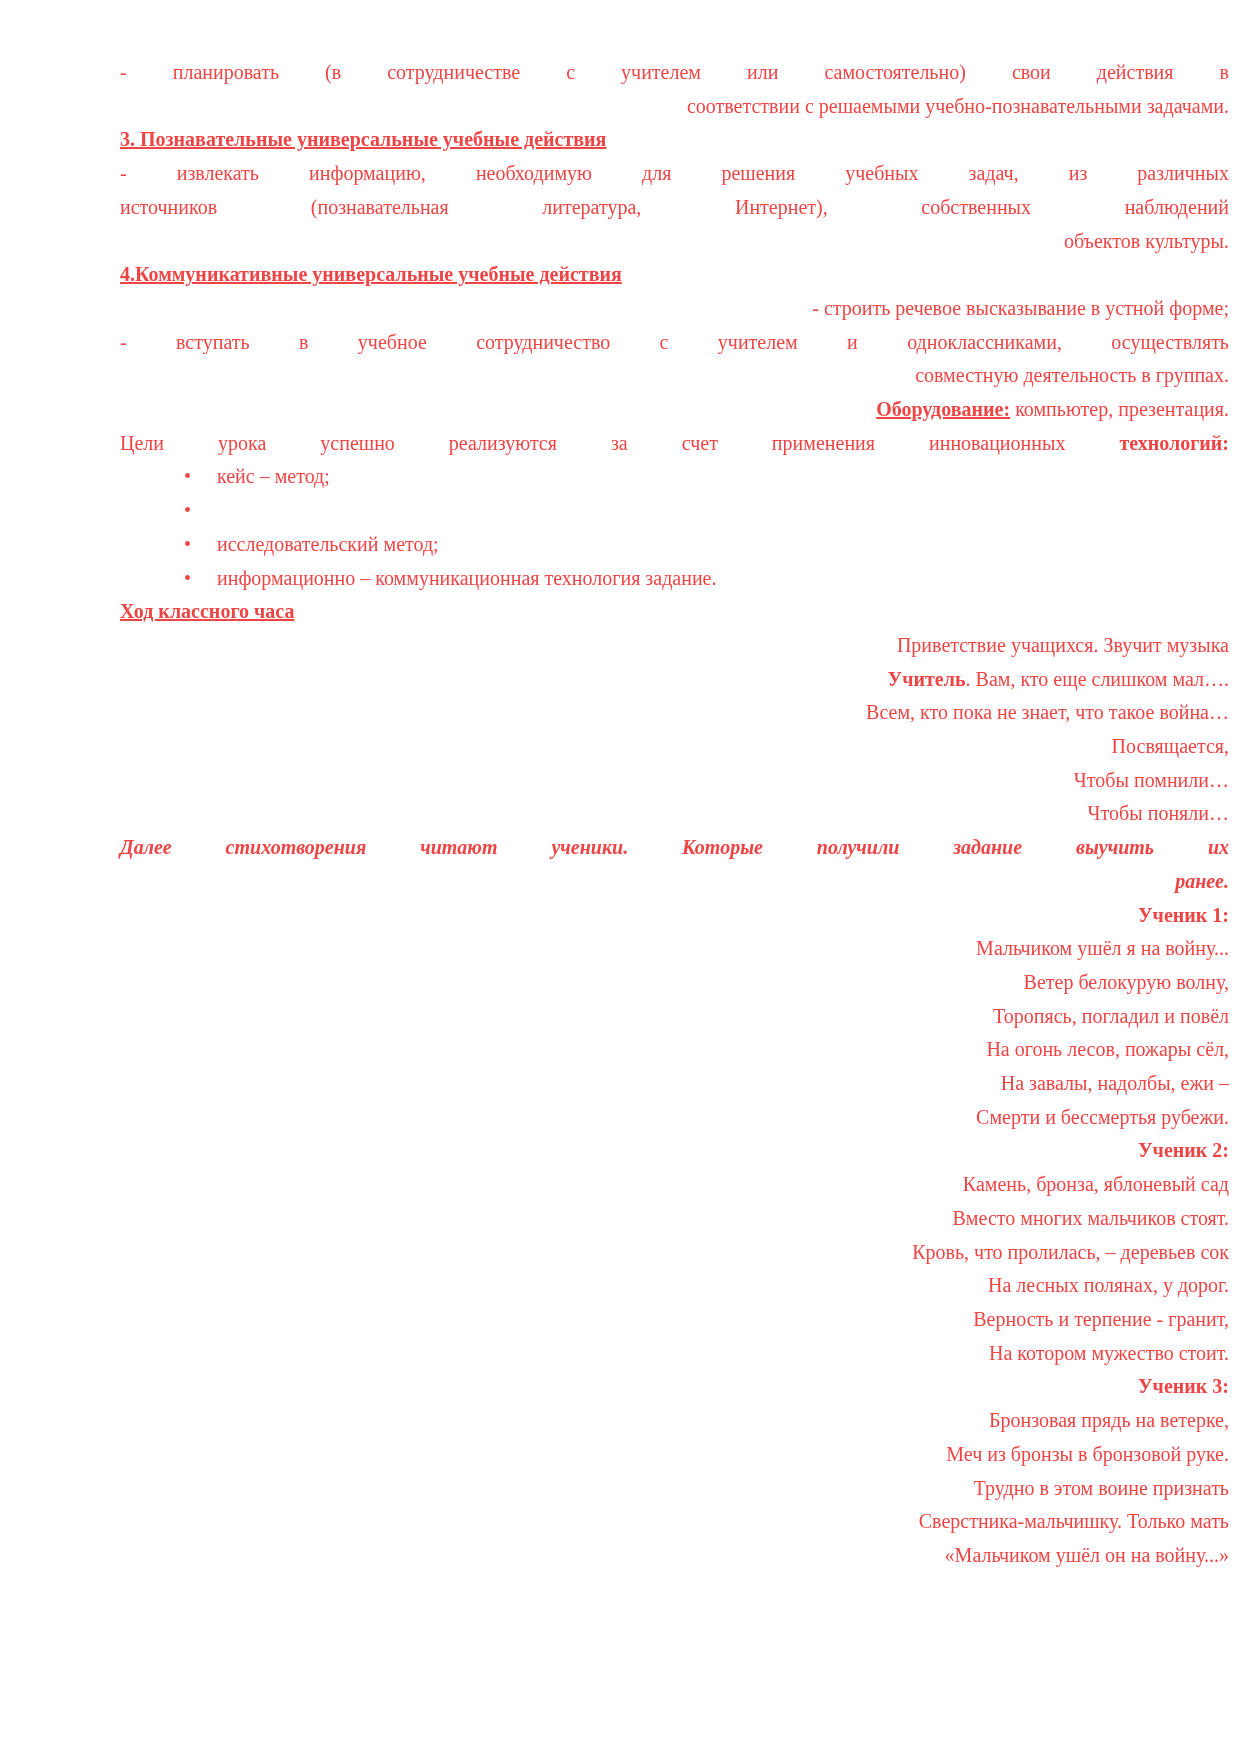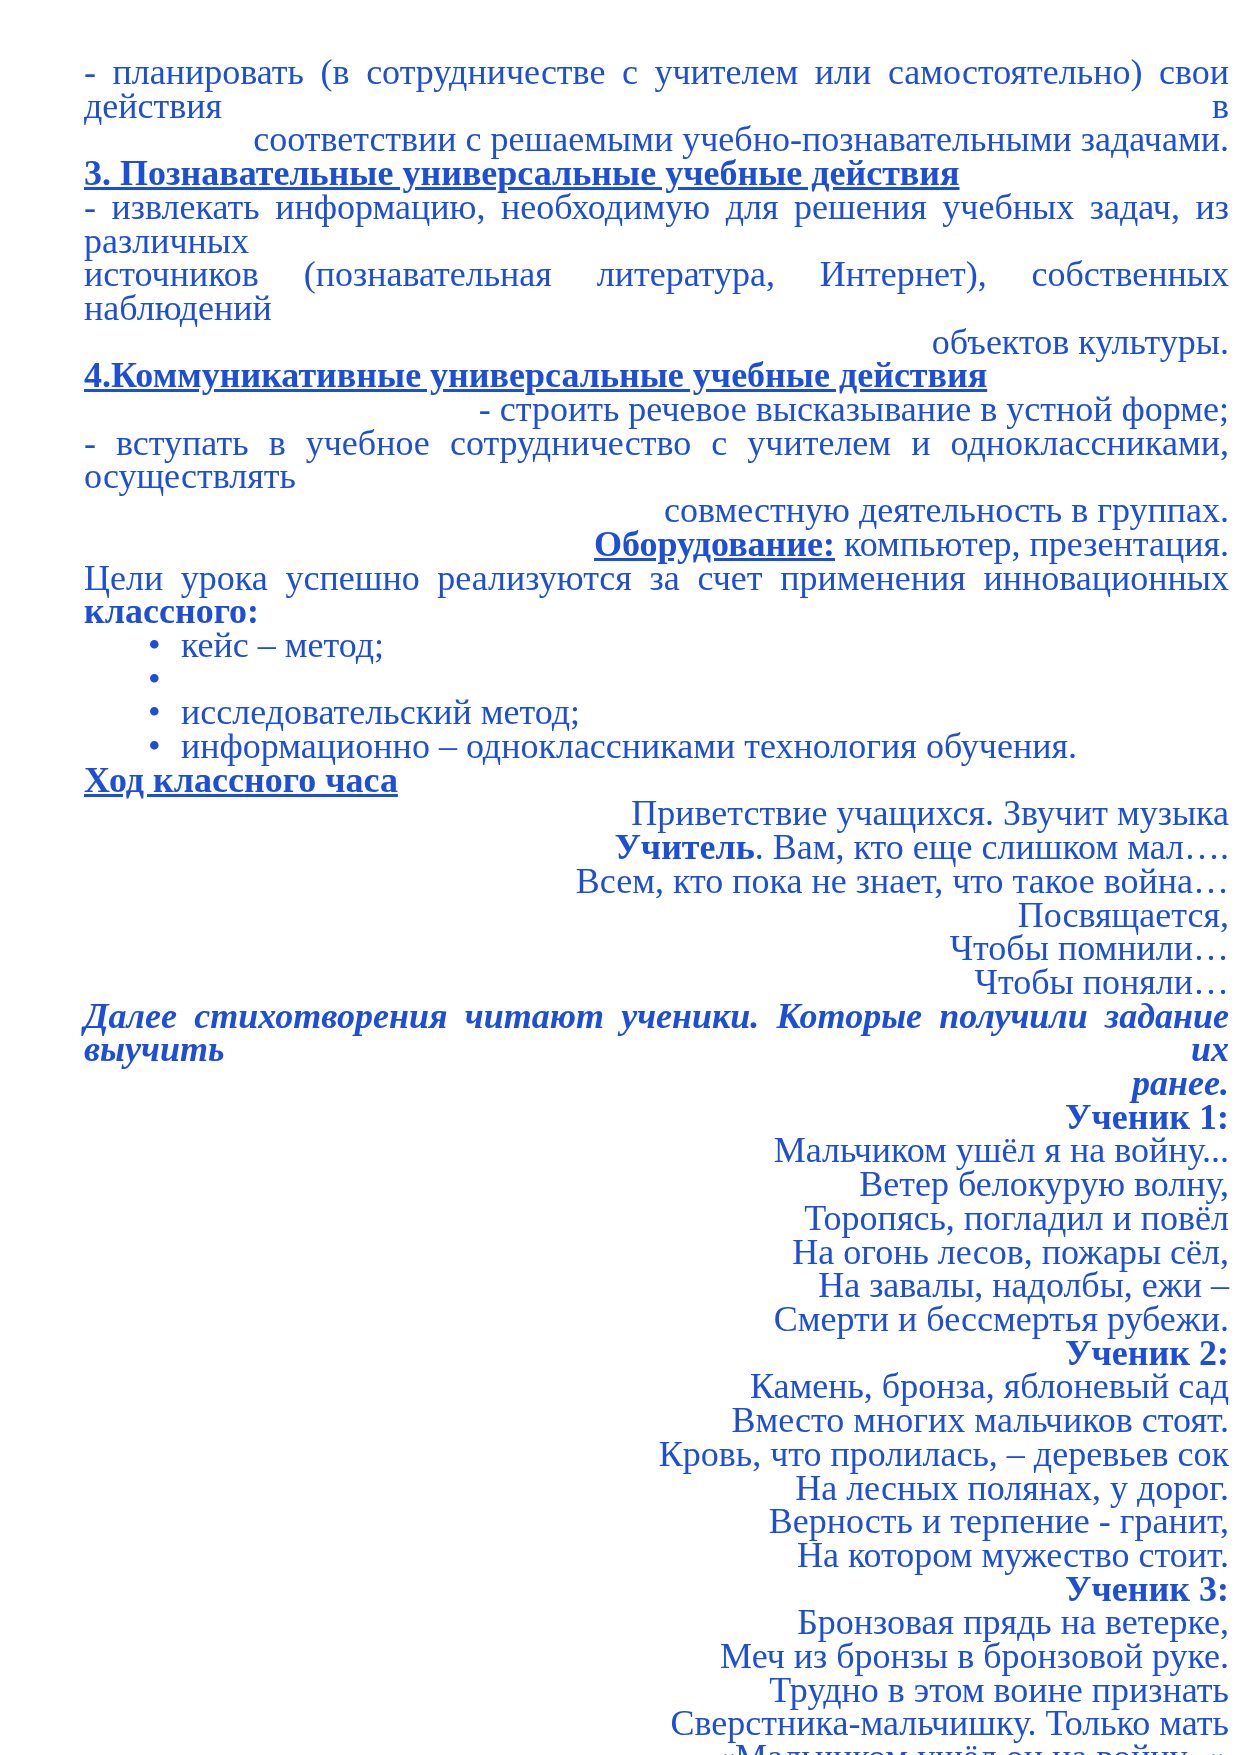--- a/index.html
+++ b/index.html
@@ -6,25 +6,25 @@
     margin: 0;
     padding: 0;
     background: #ffffff;
   }
   .page {
     position: relative;
     width: 1241px;
     height: 1755px;
     background: #ffffff;
     box-sizing: border-box;
-    padding: 56px 12px 0 84px;
+    padding: 56px 12px 0 120px;
     font-family: "Liberation Serif", "DejaVu Serif", serif;
-    font-size: 36px;
+    font-size: 20px;
     line-height: 33.7px;
-    color: #1d4ed8;
+    color: #ef4444;
     overflow: hidden;
   }
   .line {
     min-height: 33.7px;
   }
   .line.para {
     white-space: nowrap;
     text-align: right;
   }
   .line.para-justify {
@@ -61,25 +61,25 @@
       <div class="line para"><span class="">соответствии с решаемыми учебно-познавательными задачами.</span></div>
       <div class="line heading"><span class="b u">3. Познавательные универсальные учебные действия</span></div>
       <div class="line para-justify"><span class="">- извлекать информацию, необходимую для решения учебных задач, из различных</span></div>
       <div class="line para-justify"><span class="">источников (познавательная литература, Интернет), собственных наблюдений</span></div>
       <div class="line para"><span class="">объектов культуры.</span></div>
       <div class="line heading"><span class="b u">4.Коммуникативные универсальные учебные действия</span></div>
       <div class="line para"><span class="">- строить речевое высказывание в устной форме;</span></div>
       <div class="line para-justify"><span class="">- вступать в учебное сотрудничество с учителем и одноклассниками, осуществлять</span></div>
       <div class="line para"><span class="">совместную деятельность в группах.</span></div>
       <div class="line para"><span class="b u">Оборудование:</span><span class=""> компьютер, презентация.</span></div>
-      <div class="line para-justify"><span class="">Цели урока успешно реализуются за счет применения инновационных </span><span class="b ">классного:</span></div>
+      <div class="line para-justify"><span class="">Цели урока успешно реализуются за счет применения инновационных </span><span class="b ">технологий:</span></div>
       <div class="line bullet"><span class="bullet-dot">•</span><span class="">кейс – метод;</span></div>
       <div class="line bullet"><span class="bullet-dot">•</span></div>
       <div class="line bullet"><span class="bullet-dot">•</span><span class="">исследовательский метод;</span></div>
-      <div class="line bullet"><span class="bullet-dot">•</span><span class="">информационно – одноклассниками технология обучения.</span></div>
+      <div class="line bullet"><span class="bullet-dot">•</span><span class="">информационно – коммуникационная технология задание.</span></div>
       <div class="line center-heading"><span class="b u">Ход классного часа</span></div>
       <div class="line para"><span class="">Приветствие учащихся. Звучит музыка</span></div>
       <div class="line para"><span class="b ">Учитель</span><span class="">. Вам, кто еще слишком мал….</span></div>
       <div class="line para"><span class="">Всем, кто пока не знает, что такое война…</span></div>
       <div class="line para"><span class="">Посвящается,</span></div>
       <div class="line para"><span class="">Чтобы помнили…</span></div>
       <div class="line para"><span class="">Чтобы поняли…</span></div>
       <div class="line para-justify"><span class="b i ">Далее стихотворения читают ученики. Которые получили задание выучить их</span></div>
       <div class="line para"><span class="b i ">ранее.</span></div>
       <div class="line para"><span class="b ">Ученик 1:</span></div>

